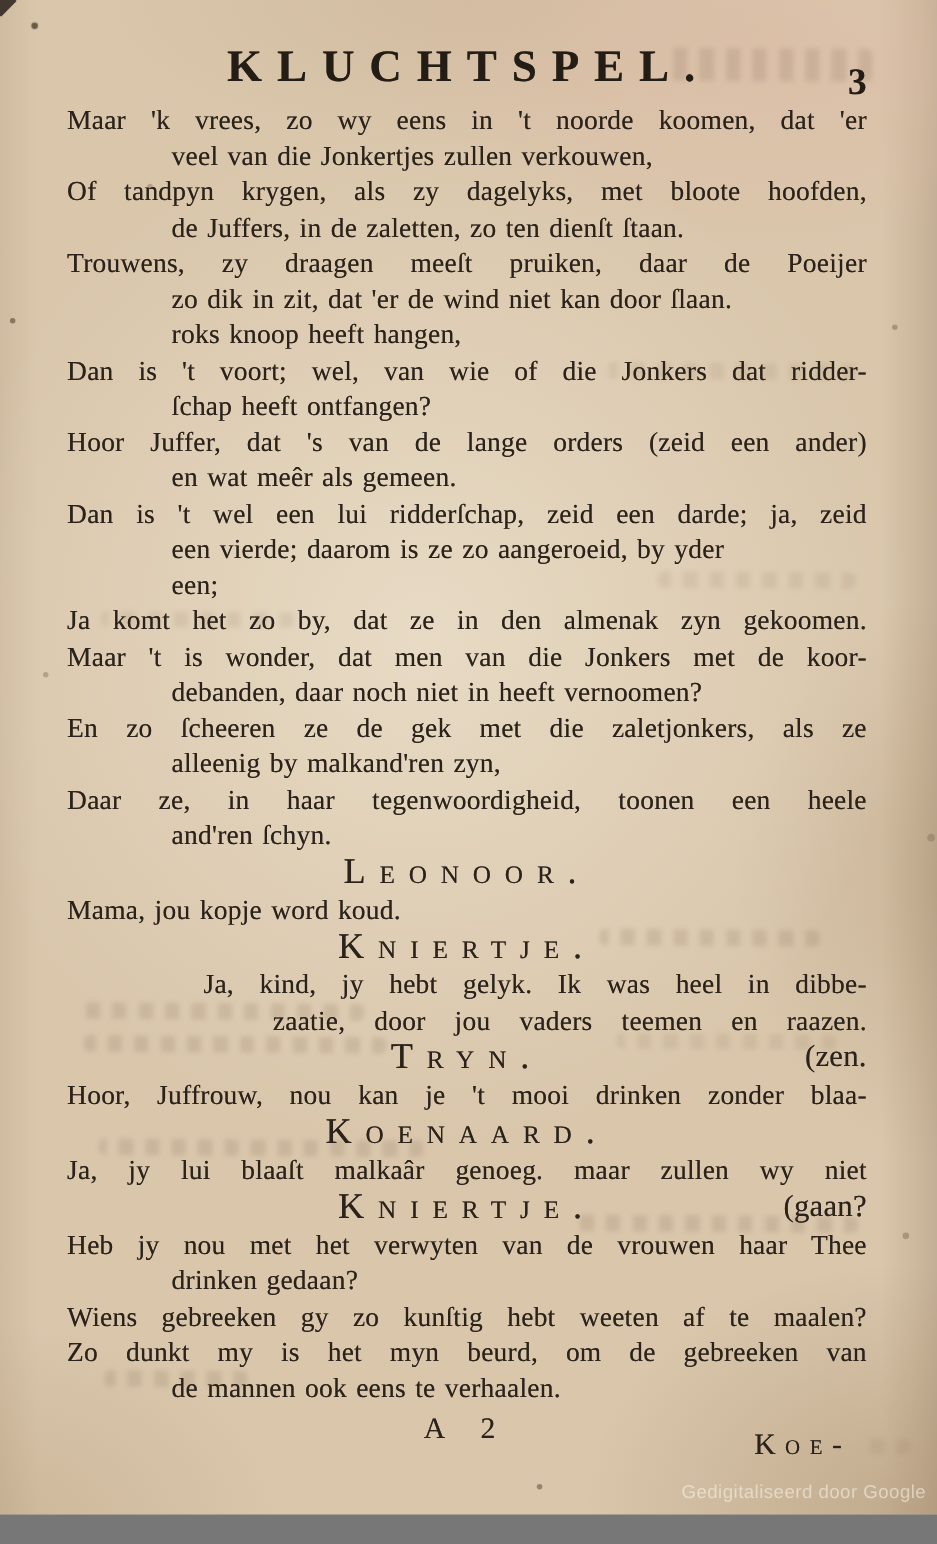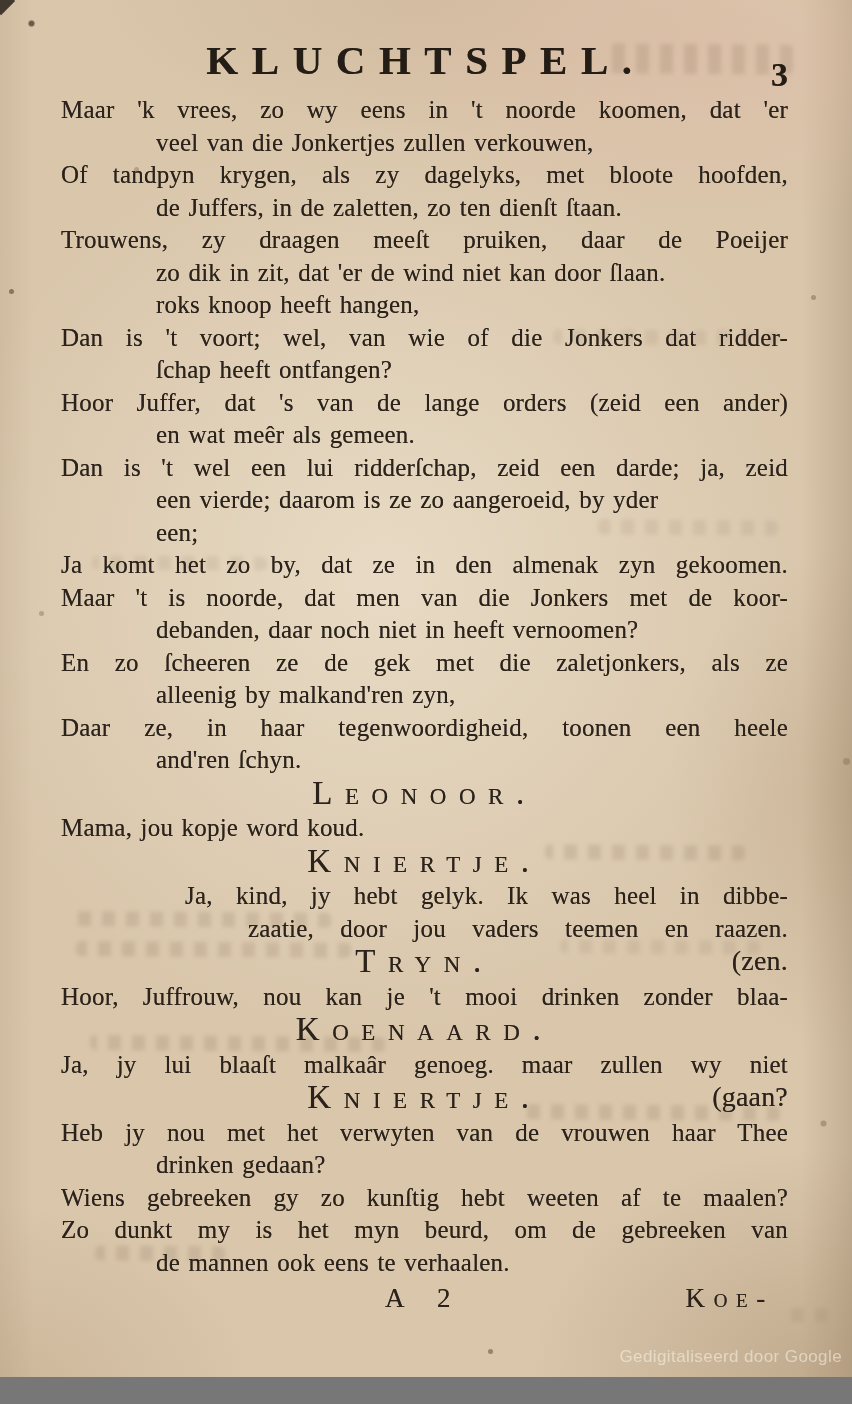--- a/index.html
+++ b/index.html
@@ -50,21 +50,21 @@
     font-size:28px;letter-spacing:.2px;font-variant:normal;
   }
 
   
   .footer{position:relative;margin:4px 64px 0 61px;height:36px;}
   .sig{
     position:absolute;left:50%;transform:translateX(-50%);
     font-size:27px;letter-spacing:.5em;
   }
   .catch{
-    position:absolute;right:14px;top:0;
+    position:absolute;right:14px;top:15px;
     font-variant:small-caps;letter-spacing:.32em;font-size:27px;
   }
 
   
   .watermark{
     position:absolute;right:10px;bottom:10px;
     font-family:"Liberation Sans","DejaVu Sans",sans-serif;
     font-size:17px;letter-spacing:.4px;
     color:rgba(250,245,235,.55);
   }
@@ -135,21 +135,21 @@
       <div class="line ink ind1">zo dik in zit, dat 'er de wind niet kan door ſlaan.</div>
       <div class="line ink ind1">roks knoop heeft hangen,</div>
       <div class="line ink just">Dan is 't voort; wel, van wie of die Jonkers dat ridder-</div>
       <div class="line ink ind1">ſchap heeft ontfangen?</div>
       <div class="line ink just">Hoor Juffer, dat 's van de lange orders (zeid een ander)</div>
       <div class="line ink ind1">en wat meêr als gemeen.</div>
       <div class="line ink just">Dan is 't wel een lui ridderſchap, zeid een darde; ja, zeid</div>
       <div class="line ink ind1">een vierde; daarom is ze zo aangeroeid, by yder</div>
       <div class="line ink ind1">een;</div>
       <div class="line ink just">Ja komt het zo by, dat ze in den almenak zyn gekoomen.</div>
-      <div class="line ink just">Maar 't is noorde, dat men van die Jonkers met de koor-</div>
+      <div class="line ink just">Maar 't is wonder, dat men van die Jonkers met de koor-</div>
       <div class="line ink ind1">debanden, daar noch niet in heeft vernoomen?</div>
       <div class="line ink just">En zo ſcheeren ze de gek met die zaletjonkers, als ze</div>
       <div class="line ink ind1">alleenig by malkand'ren zyn,</div>
       <div class="line ink just">Daar ze, in haar tegenwoordigheid, toonen een heele</div>
       <div class="line ink ind1">and'ren ſchyn.</div>
       <div class="line ink nameline"><span class="name">Leonoor.</span></div>
       <div class="line ink">Mama, jou kopje word koud.</div>
       <div class="line ink nameline"><span class="name">Kniertje.</span></div>
       <div class="line ink inds just">Ja, kind, jy hebt gelyk. Ik was heel in dibbe-</div>
       <div class="line ink ind2 just">zaatie, door jou vaders teemen en raazen.</div>

